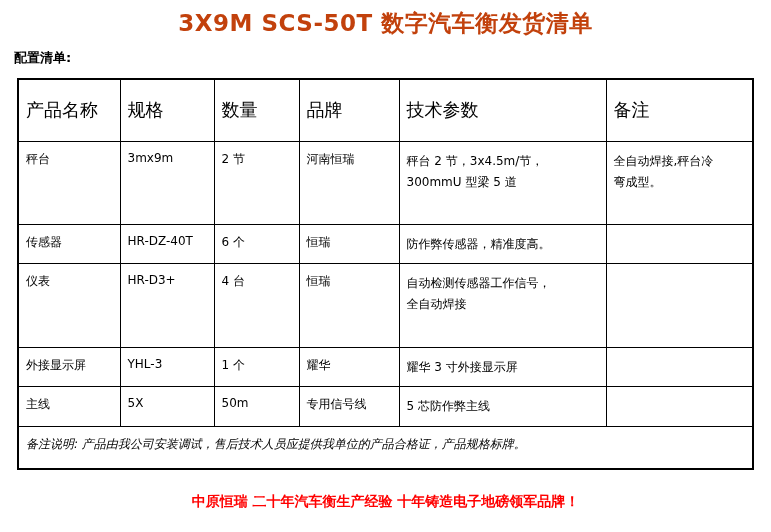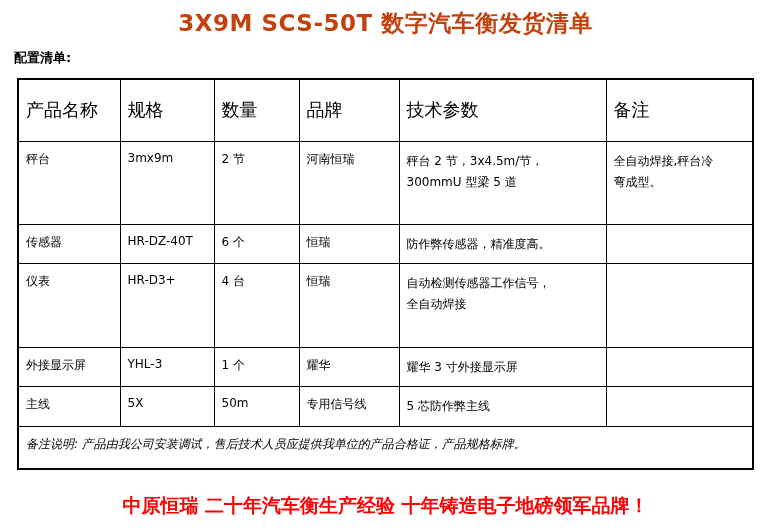--- a/index.html
+++ b/index.html
@@ -62,21 +62,21 @@
     font-size: 15px;
     font-weight: 600;
     padding: 0 6px 0 7px;
     white-space: nowrap;
     font-style: italic;
   }
 
   .slogan {
     position: absolute; top: 493px; left: 0; width: 771px;
     text-align: center;
-    font-size: 19px; font-weight: bold;
+    font-size: 14px; font-weight: bold;
     color: #FF0000;
     white-space: nowrap;
   }
 </style>
 </head>
 <body>
 
 <div class="doc">
 
   <div class="title">3X9M SCS-50T 数字汽车衡发货清单</div>

